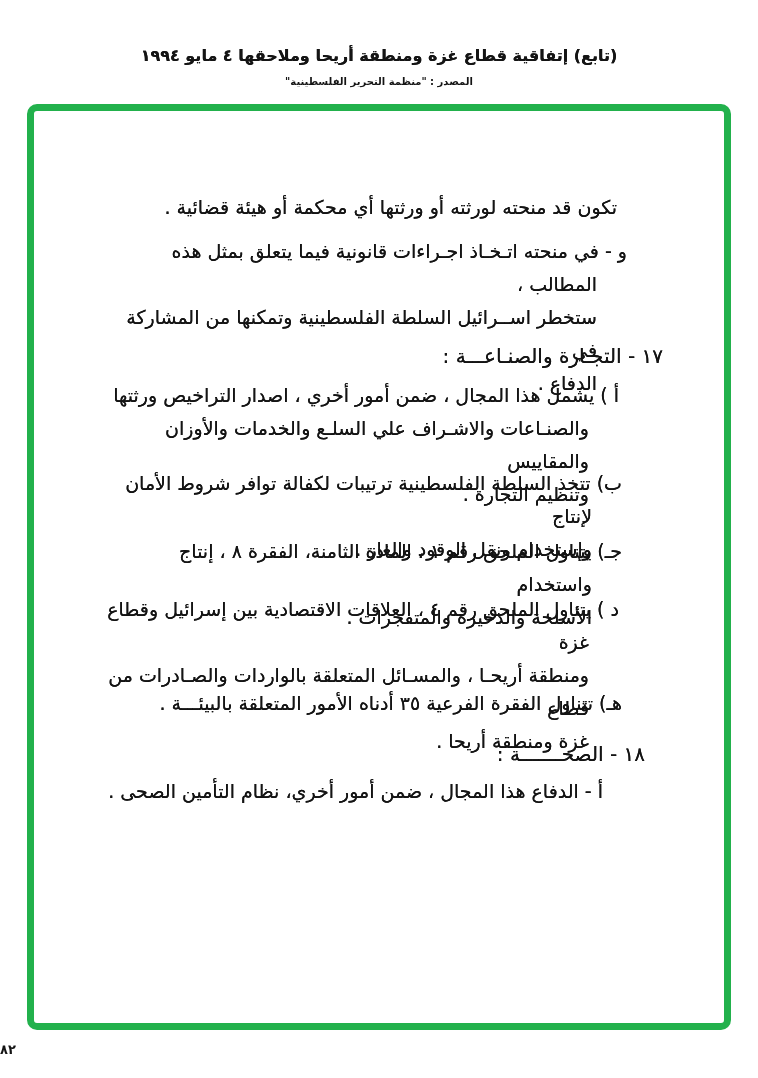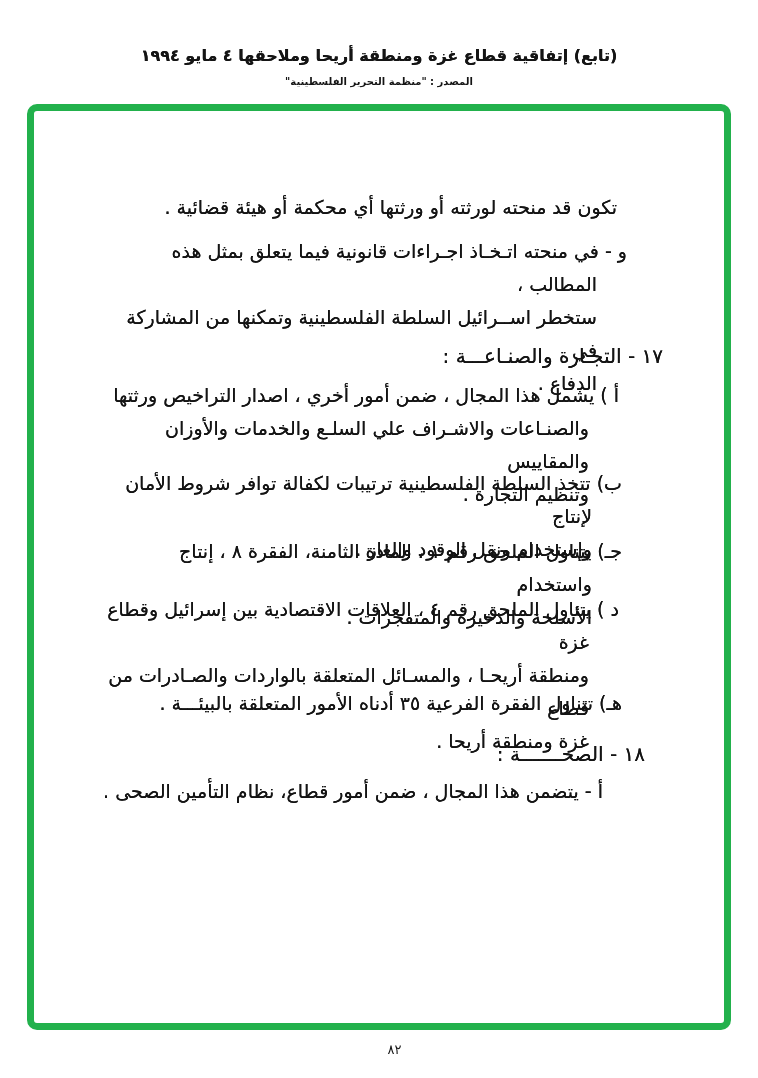--- a/index.html
+++ b/index.html
@@ -74,25 +74,24 @@
   .b6  { top: 574px; right: 139px; left: 100px; }
   .b7  { top: 668px; right: 136px; left: 100px; }
   .b8  { top: 718px; right: 113px; }
   .b9  { top: 756px; right: 155px; left: 100px; }
   .b10 { top: 794px; right: 136px; left: 100px; }
   .page-number {
     position: absolute;
     top: 1042px;
     left: 0;
     right: 0;
-    text-align: center;
+    text-align: left;
     font-size: 13px;
-    font-weight: normal;
+    font-weight: bold;
     letter-spacing: 6px;
-    margin-left: 31px;
   }
 </style>
 </head>
 <body>
 
 <div class="page">
 
   <div class="doc-title">(تابع) إتفاقية قطاع غزة ومنطقة أريحا وملاحقها ٤ مايو ١٩٩٤</div>
 
   <div class="doc-source">المصدر :  "منظمة التحرير الفلسطينية"</div>
@@ -118,18 +117,18 @@
 الأسلحة والذخيرة والمتفجرات .</p>
 
   <p class="blk clause b6">د ) يتناول الملحق رقم ٤ ،  العلاقات الاقتصادية بين إسرائيل وقطاع غزة
 ومنطقة أريحـا ، والمسـائل المتعلقة بالواردات والصـادرات من قطاع
 غزة ومنطقة أريحا .</p>
 
   <p class="blk clause b7">هـ) تتناول الفقرة الفرعية ٣٥  أدناه الأمور المتعلقة بالبيئـــة  .</p>
 
   <p class="blk heading b8">١٨ - الصحـــــــة  :</p>
 
-  <p class="blk clause b9">أ - يتضمن هذا المجال ،  ضمن أمور قطاع، نظام التأمين الصحى .</p>
+  <p class="blk clause b9">أ - الدفاع هذا المجال ،  ضمن أمور أخري، نظام التأمين الصحى .</p>
 
 
   <div class="page-number">٨٢</div>
 
 </div>
 
 </body></html>

